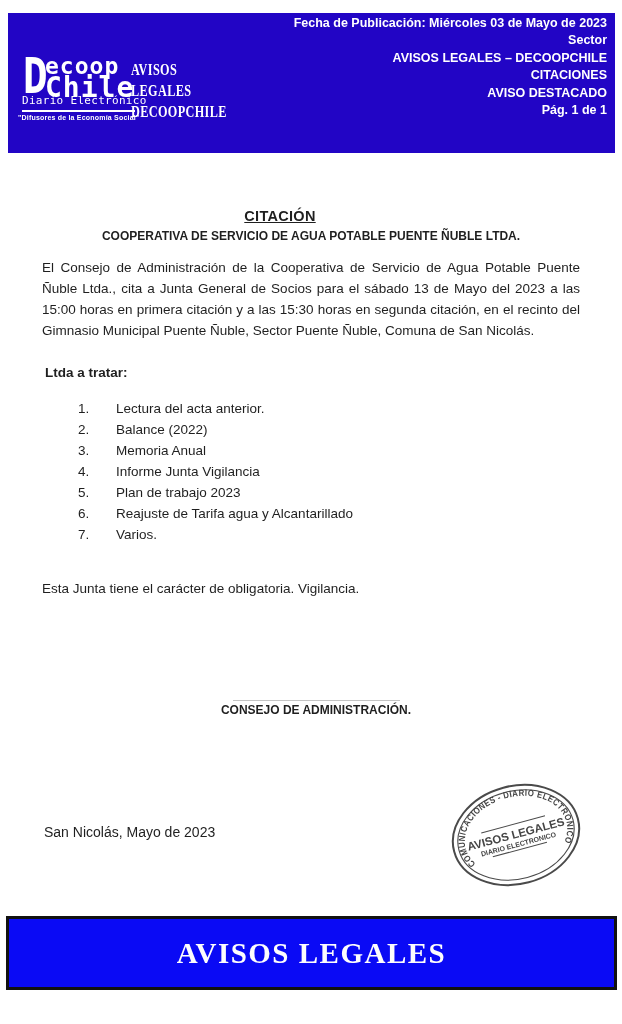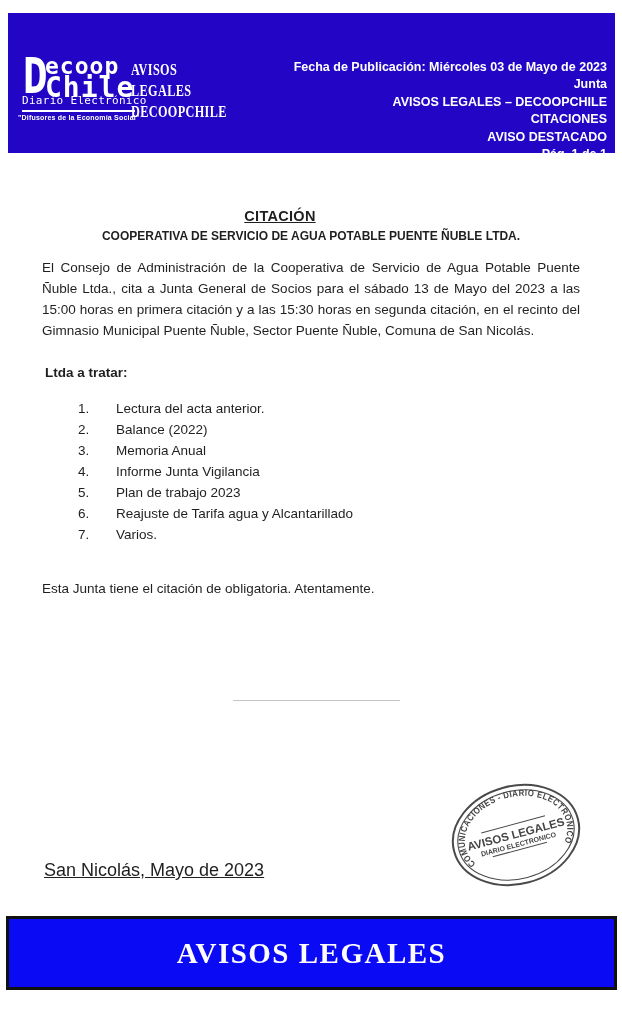--- a/index.html
+++ b/index.html
@@ -42,21 +42,21 @@
     font-size:7px; font-weight:bold; letter-spacing:0.2px; white-space:nowrap;
   }
   .brand { position:absolute; left:123px; top:46px; }
   .brand-line {
     font-family:"Liberation Serif", serif; font-weight:bold;
     font-size:17px; line-height:21px; letter-spacing:0.5px;
     transform:scaleX(0.72); transform-origin:left center; white-space:nowrap;
   }
   .meta {
     position:absolute; right:8px; top:2px; text-align:right;
-    font-size:12.5px; font-weight:bold; line-height:17.4px; white-space:nowrap;margin-top:44px;
+    font-size:12.5px; font-weight:bold; line-height:17.4px; white-space:nowrap;
   }
 
   
   .doc-title {
     position:absolute; left:0; top:208px; width:560px; text-align:center;
     font-size:14.5px; font-weight:bold; text-decoration:underline; letter-spacing:0.3px;
   }
   .doc-subtitle {
     position:absolute; left:0; top:229px; width:622px; text-align:center;
     font-size:12px; font-weight:bold;
@@ -79,23 +79,22 @@
   .sig-line {
     position:absolute; left:233px; top:700px; width:167px; height:1px;
     background:#c4c4c4;
   }
   .doc-signature {
     position:absolute; left:42px; top:703px; width:548px; text-align:center;
     font-size:12px; font-weight:bold;
   }
   .stamp { position:absolute; left:449px; top:783px; width:134px; height:106px; }
   .place-date {
-    position:absolute; left:44px; top:860px;
-    font-size:18px;
-    text-decoration:underline;
+    position:absolute; left:44px; top:824px;
+    font-size:14px;
   }
 
   
   .banner {
     position:absolute; left:6px; top:916px; width:611px; height:74px;
     background:#0a0af5; border:3px solid #111111;
     display:flex; align-items:center; justify-content:center;
   }
   .banner-text {
     font-family:"Liberation Serif", serif; font-weight:bold;
@@ -115,21 +114,21 @@
       <span class="logo-diario">Diario Electrónico</span>
       <span class="logo-slogan">"Difusores de la Economía Social"</span>
     </div>
     <div class="brand">
       <div class="brand-line">AVISOS</div>
       <div class="brand-line">LEGALES</div>
       <div class="brand-line">DECOOPCHILE</div>
     </div>
     <div class="meta">
       <div>Fecha de Publicación: Miércoles 03 de Mayo de 2023</div>
-      <div>Junta</div>
+      <div>Sector</div>
       <div>AVISOS LEGALES – DECOOPCHILE</div>
       <div>CITACIONES</div>
       <div>AVISO DESTACADO</div>
       <div>Pág. 1 de 1</div>
     </div>
   </header>
 
   <h1 class="doc-title">CITACIÓN</h1>
   <h2 class="doc-subtitle">COOPERATIVA DE SERVICIO DE AGUA POTABLE PUENTE ÑUBLE LTDA.</h2>
   <p class="doc-paragraph">El Consejo de Administración de la Cooperativa de Servicio de Agua Potable Puente Ñuble Ltda., cita a Junta General de Socios para el sábado 13 de Mayo del 2023 a las 15:00 horas en primera citación y a las 15:30 horas en segunda citación, en el recinto del Gimnasio Municipal Puente Ñuble, Sector Puente Ñuble, Comuna de San Nicolás.</p>
@@ -159,23 +158,24 @@
     <li class="agenda-item">
       <span class="agenda-num">6.</span>
       <span>Reajuste de Tarifa agua y Alcantarillado</span>
     </li>
     <li class="agenda-item">
       <span class="agenda-num">7.</span>
       <span>Varios.</span>
     </li>
   </ol>
 
-  <p class="doc-closing">Esta Junta tiene el citación de obligatoria. Atentamente.</p>
+  <p class="doc-closing">Esta Junta tiene el carácter de obligatoria. Vigilancia.</p>
 
   <div class="sig-line"></div>
+  <p class="doc-signature">CONSEJO DE ADMINISTRACIÓN.</p>
 
   <svg class="stamp" viewBox="0 0 134 106" xmlns="http://www.w3.org/2000/svg">
     <g transform="rotate(-15 67 52)" fill="none" stroke="#4a4a4a">
       <ellipse cx="67" cy="52" rx="64" ry="49" stroke-width="2"></ellipse>
       <ellipse cx="67" cy="52" rx="59" ry="44" stroke-width="1.1"></ellipse>
       <path id="ringPath" d="M 22,71 A 52,38 0 1 1 112,71" stroke="none"></path>
       <line x1="34" y1="41" x2="100" y2="41" stroke-width="1"></line>
       <line x1="39" y1="67" x2="95" y2="67" stroke-width="1"></line>
     </g>
     <g transform="rotate(-15 67 52)" fill="#454545" stroke="none" font-family="Liberation Sans, sans-serif" font-weight="bold">

